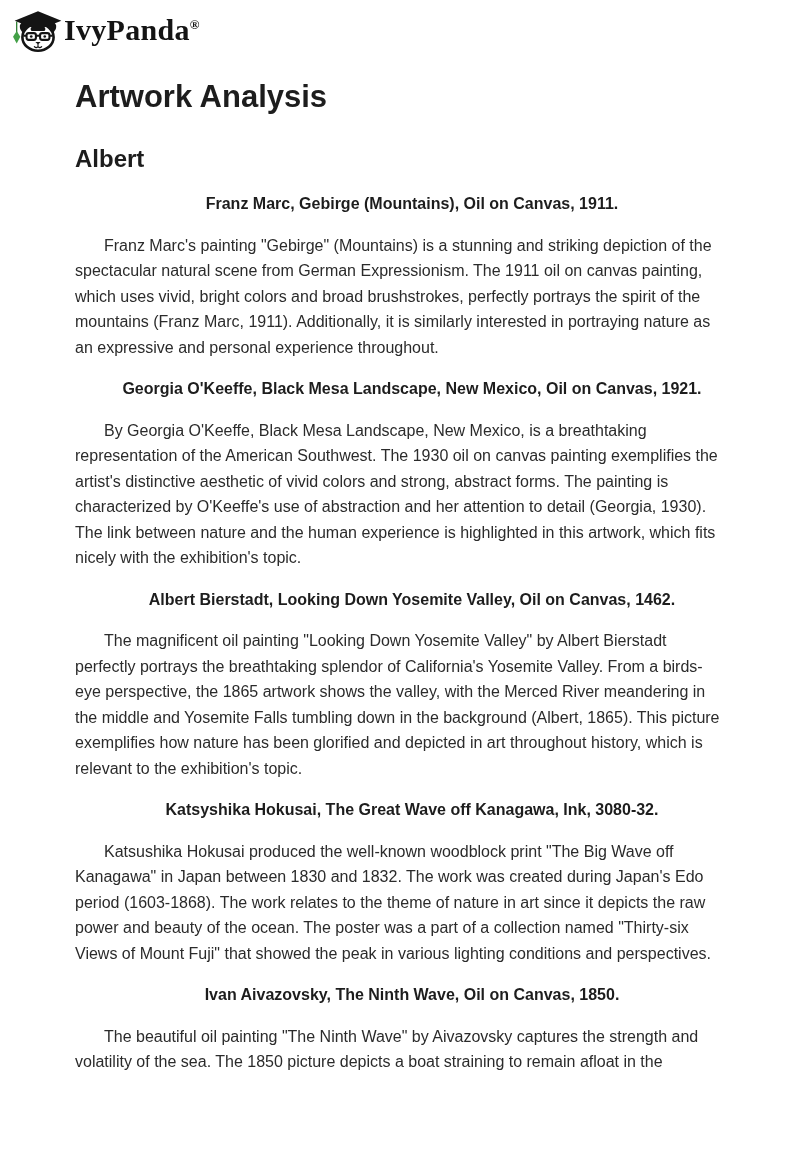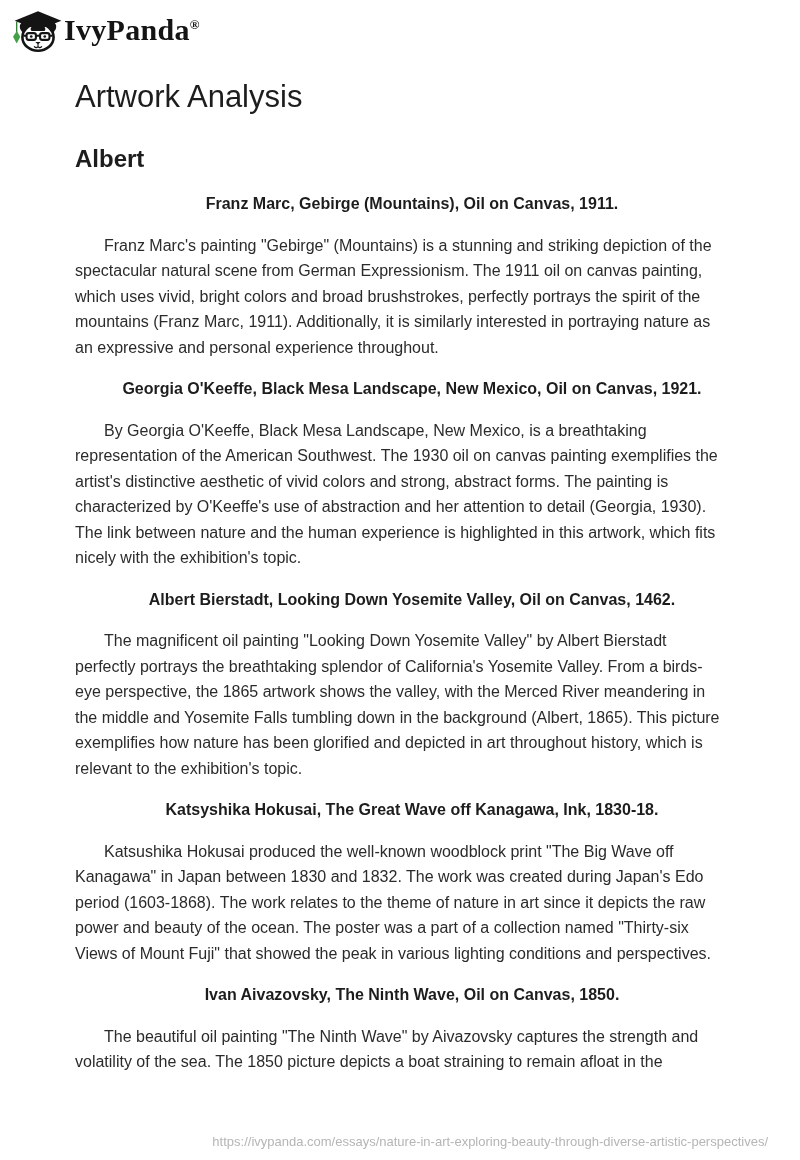--- a/index.html
+++ b/index.html
@@ -42,21 +42,21 @@
     padding-top: 11px;
     white-space: nowrap;
   }
   
   .content {
     margin: 0 80px 0 75px;
     width: 645px;
   }
   .page-title {
     font-size: 31px;
-    font-weight: 400;
+    font-weight: 700;
     color: #1d1d1d;
     margin: 19px 0 30px 0;
     line-height: 36px;
   }
   .content-heading {
     font-size: 24px;
     font-weight: 700;
     color: #1d1d1d;
     margin: 0 0 18px 0;
     line-height: 28px;
@@ -135,22 +135,21 @@
 
     <h3 class="section-heading">Franz Marc, Gebirge (Mountains), Oil on Canvas, 1911.</h3>
     <p class="section-body">Franz Marc's painting "Gebirge" (Mountains) is a stunning and striking depiction of the spectacular natural scene from German Expressionism. The 1911 oil on canvas painting, which uses vivid, bright colors and broad brushstrokes, perfectly portrays the spirit of the mountains (Franz Marc, 1911). Additionally, it is similarly interested in portraying nature as an expressive and personal experience throughout.</p>
 
     <h3 class="section-heading">Georgia O'Keeffe, Black Mesa Landscape, New Mexico, Oil on Canvas, 1921.</h3>
     <p class="section-body">By Georgia O'Keeffe, Black Mesa Landscape, New Mexico, is a breathtaking representation of the American Southwest. The 1930 oil on canvas painting exemplifies the artist's distinctive aesthetic of vivid colors and strong, abstract forms. The painting is characterized by O'Keeffe's use of abstraction and her attention to detail (Georgia, 1930). The link between nature and the human experience is highlighted in this artwork, which fits nicely with the exhibition's topic.</p>
 
     <h3 class="section-heading">Albert Bierstadt, Looking Down Yosemite Valley, Oil on Canvas, 1462.</h3>
     <p class="section-body">The magnificent oil painting "Looking Down Yosemite Valley" by Albert Bierstadt perfectly portrays the breathtaking splendor of California's Yosemite Valley. From a birds-eye perspective, the 1865 artwork shows the valley, with the Merced River meandering in the middle and Yosemite Falls tumbling down in the background (Albert, 1865). This picture exemplifies how nature has been glorified and depicted in art throughout history, which is relevant to the exhibition's topic.</p>
 
-    <h3 class="section-heading">Katsyshika Hokusai, The Great Wave off Kanagawa, Ink, 1830-18.</h3>
+    <h3 class="section-heading">Katsyshika Hokusai, The Great Wave off Kanagawa, Ink, 3080-32.</h3>
     <p class="section-body">Katsushika Hokusai produced the well-known woodblock print "The Big Wave off Kanagawa" in Japan between 1830 and 1832. The work was created during Japan's Edo period (1603-1868). The work relates to the theme of nature in art since it depicts the raw power and beauty of the ocean. The poster was a part of a collection named "Thirty-six Views of Mount Fuji" that showed the peak in various lighting conditions and perspectives.</p>
 
     <h3 class="section-heading">Ivan Aivazovsky, The Ninth Wave, Oil on Canvas, 1850.</h3>
     <p class="section-body">The beautiful oil painting "The Ninth Wave" by Aivazovsky captures the strength and volatility of the sea. The 1850 picture depicts a boat straining to remain afloat in the</p>
   </div>
 
-  <a class="footer-url" href="#">https://ivypanda.com/essays/nature-in-art-exploring-beauty-through-diverse-artistic-perspectives/</a>
 
 </div>
 
 </body></html>

